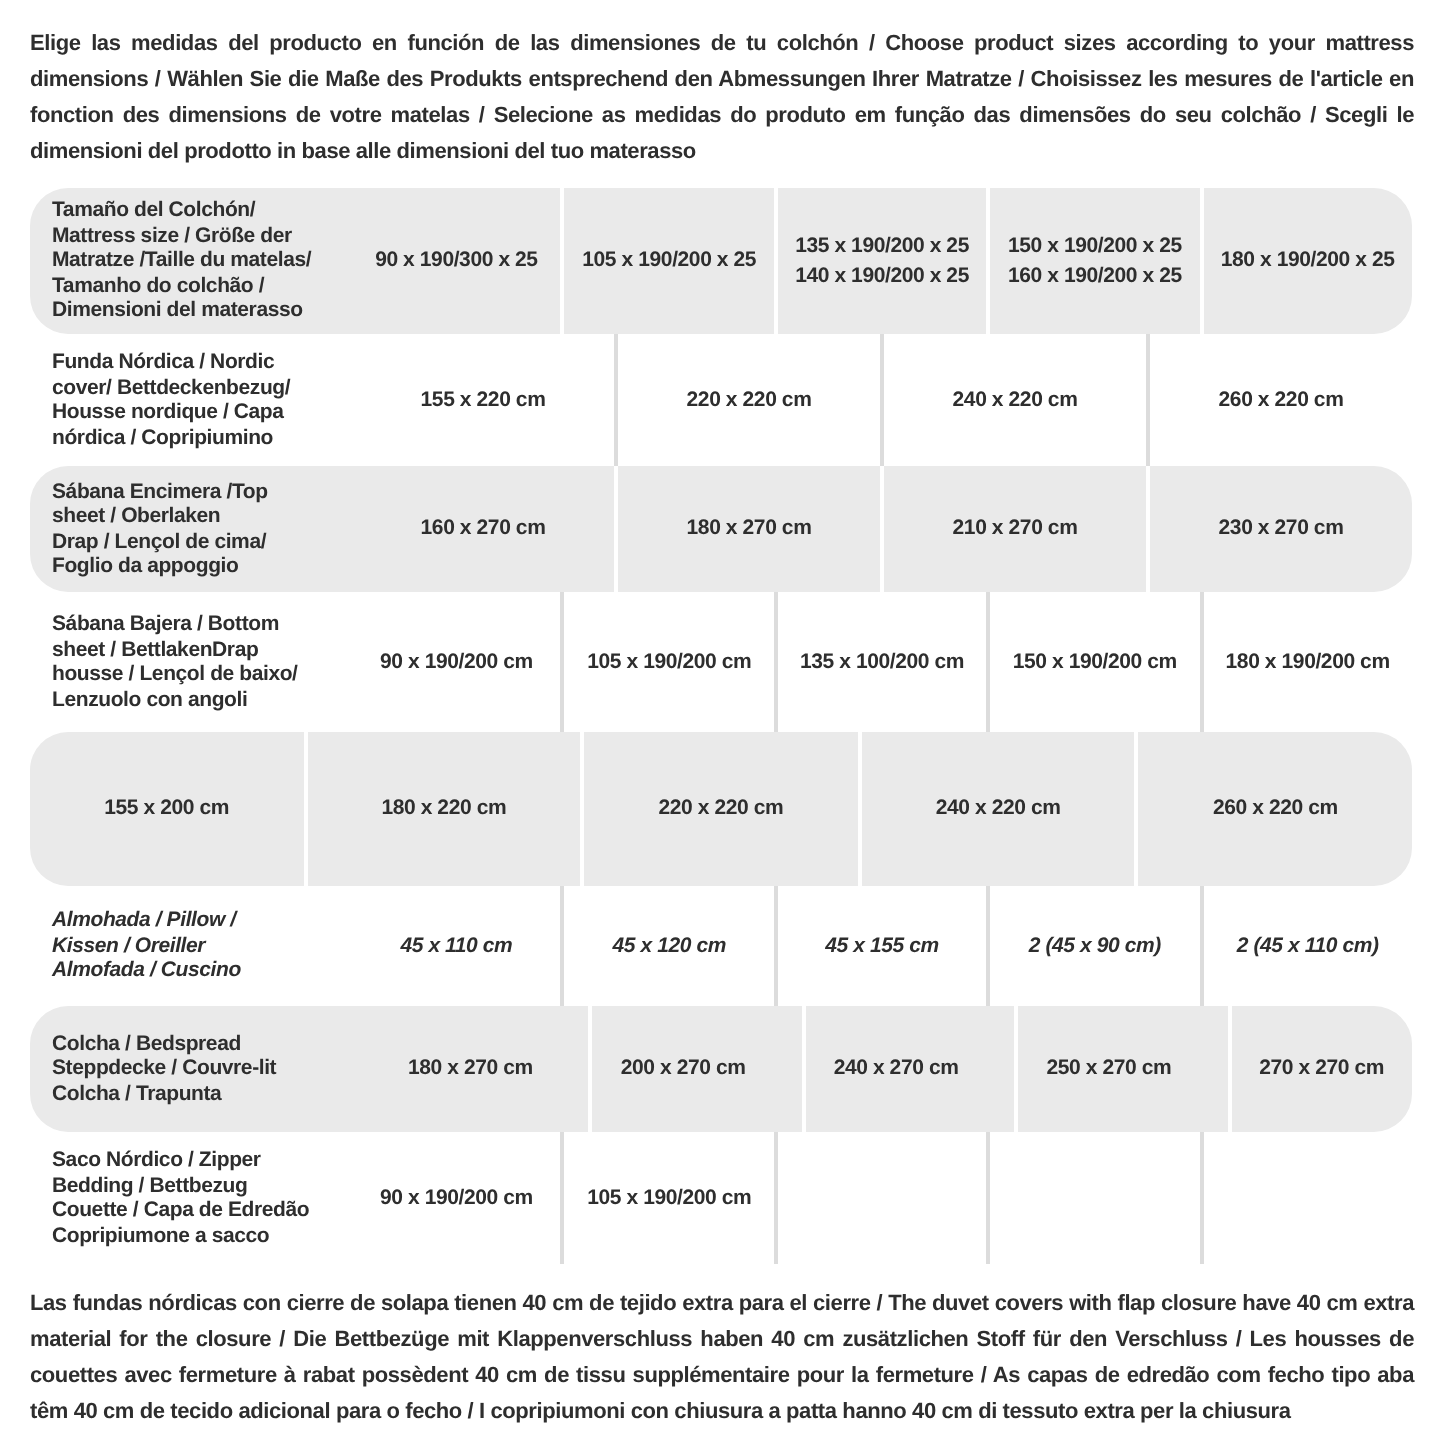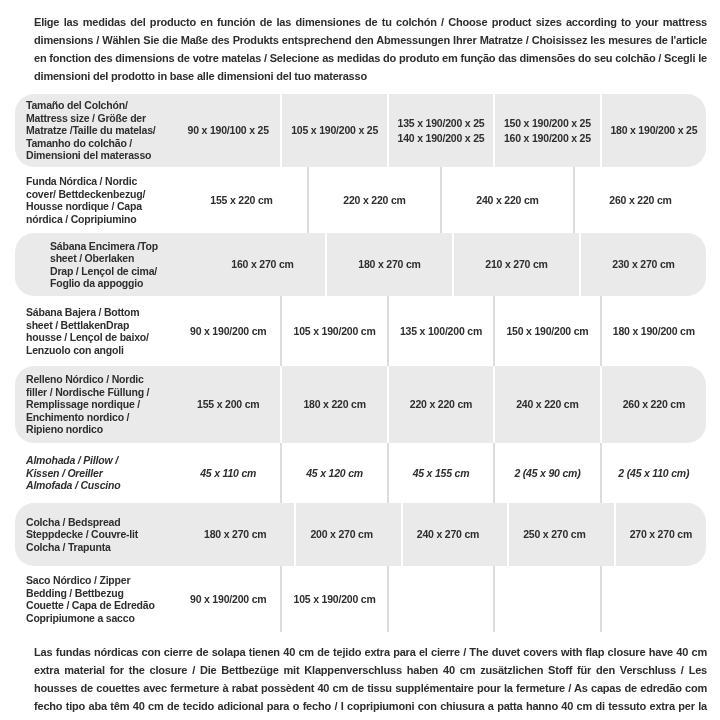--- a/index.html
+++ b/index.html
@@ -6,40 +6,40 @@
   body {
     width: 720px; height: 720px;
     background: #ffffff;
     color: #2e2e2e;
     font-family: "Liberation Sans", sans-serif;
     overflow: hidden;
   }
   .page { padding: 13px 9px 0 15px; }
 
   .intro, .note {
-    margin-left: 19px;
+    margin-left: 0;
     margin-right: 4px;
     font-size: 11px;
     font-weight: bold;
     line-height: 18px;
     text-align: justify;
     letter-spacing: -0.2px;
   }
   .intro { margin-bottom: 9px; }
   .note  { margin-top: 11px; }
 
   .size-table { width: 691px; }
 
   .row { display: flex; align-items: center; border-radius: 19px; }
   .row.shade { background: #eaeaea; --div: #ffffff; }
   .row.plain { background: #ffffff; --div: #dcdcdc; }
 
   .r1 { min-height: 73px; }
   .r2 { min-height: 66px; }
-  .r3 { min-height: 63px; padding-left: 24px; }
+  .r3 { min-height: 63px; }
   .r4 { min-height: 70px; }
   .r5 { min-height: 77px; }
   .r6 { min-height: 60px; font-style: italic; }
   .r7 { min-height: 63px; gap: 14px; }
   .r8 { min-height: 66px; }
 
   .cell {
     box-sizing: border-box;
     font-size: 10.5px;
     font-weight: bold;
@@ -71,21 +71,21 @@
   <div class="intro">Elige las medidas del producto en función de las dimensiones de tu colchón / Choose product sizes according to your mattress dimensions / Wählen Sie die Maße des Produkts entsprechend den Abmessungen Ihrer Matratze / Choisissez les mesures de l'article en fonction des dimensions de votre matelas / Selecione as medidas do produto em função das dimensões do seu colchão / Scegli le dimensioni del prodotto in base alle dimensioni del tuo materasso</div>
 
   <div class="size-table">
 
     <div class="row shade r1">
       <div class="cell label">Tamaño del Colchón/
 Mattress size / Größe der
 Matratze /Taille du matelas/
 Tamanho do colchão /
 Dimensioni del materasso</div>
-      <div class="cell val">90 x 190/100 x 25</div>
+      <div class="cell val">90 x 190/300 x 25</div>
       <div class="cell val">105 x 190/200 x 25</div>
       <div class="cell val">135 x 190/200 x 25
 140 x 190/200 x 25</div>
       <div class="cell val">150 x 190/200 x 25
 160 x 190/200 x 25</div>
       <div class="cell val">180 x 190/200 x 25</div>
     </div>
 
     <div class="row plain r2">
       <div class="cell label">Funda Nórdica /  Nordic
@@ -115,25 +115,20 @@
 housse / Lençol de baixo/
 Lenzuolo con angoli</div>
       <div class="cell val">90 x 190/200 cm</div>
       <div class="cell val">105 x 190/200 cm</div>
       <div class="cell val">135 x 100/200 cm</div>
       <div class="cell val">150 x 190/200 cm</div>
       <div class="cell val">180 x 190/200 cm</div>
     </div>
 
     <div class="row shade r5">
-      <div class="cell label">Relleno Nórdico / Nordic
-filler / Nordische Füllung /
-Remplissage nordique /
-Enchimento nordico /
-Ripieno nordico</div>
       <div class="cell val">155 x 200 cm</div>
       <div class="cell val">180 x 220 cm</div>
       <div class="cell val">220 x 220 cm</div>
       <div class="cell val">240 x 220 cm</div>
       <div class="cell val">260 x 220 cm</div>
     </div>
 
     <div class="row plain r6">
       <div class="cell label">Almohada  / Pillow /
 Kissen / Oreiller

